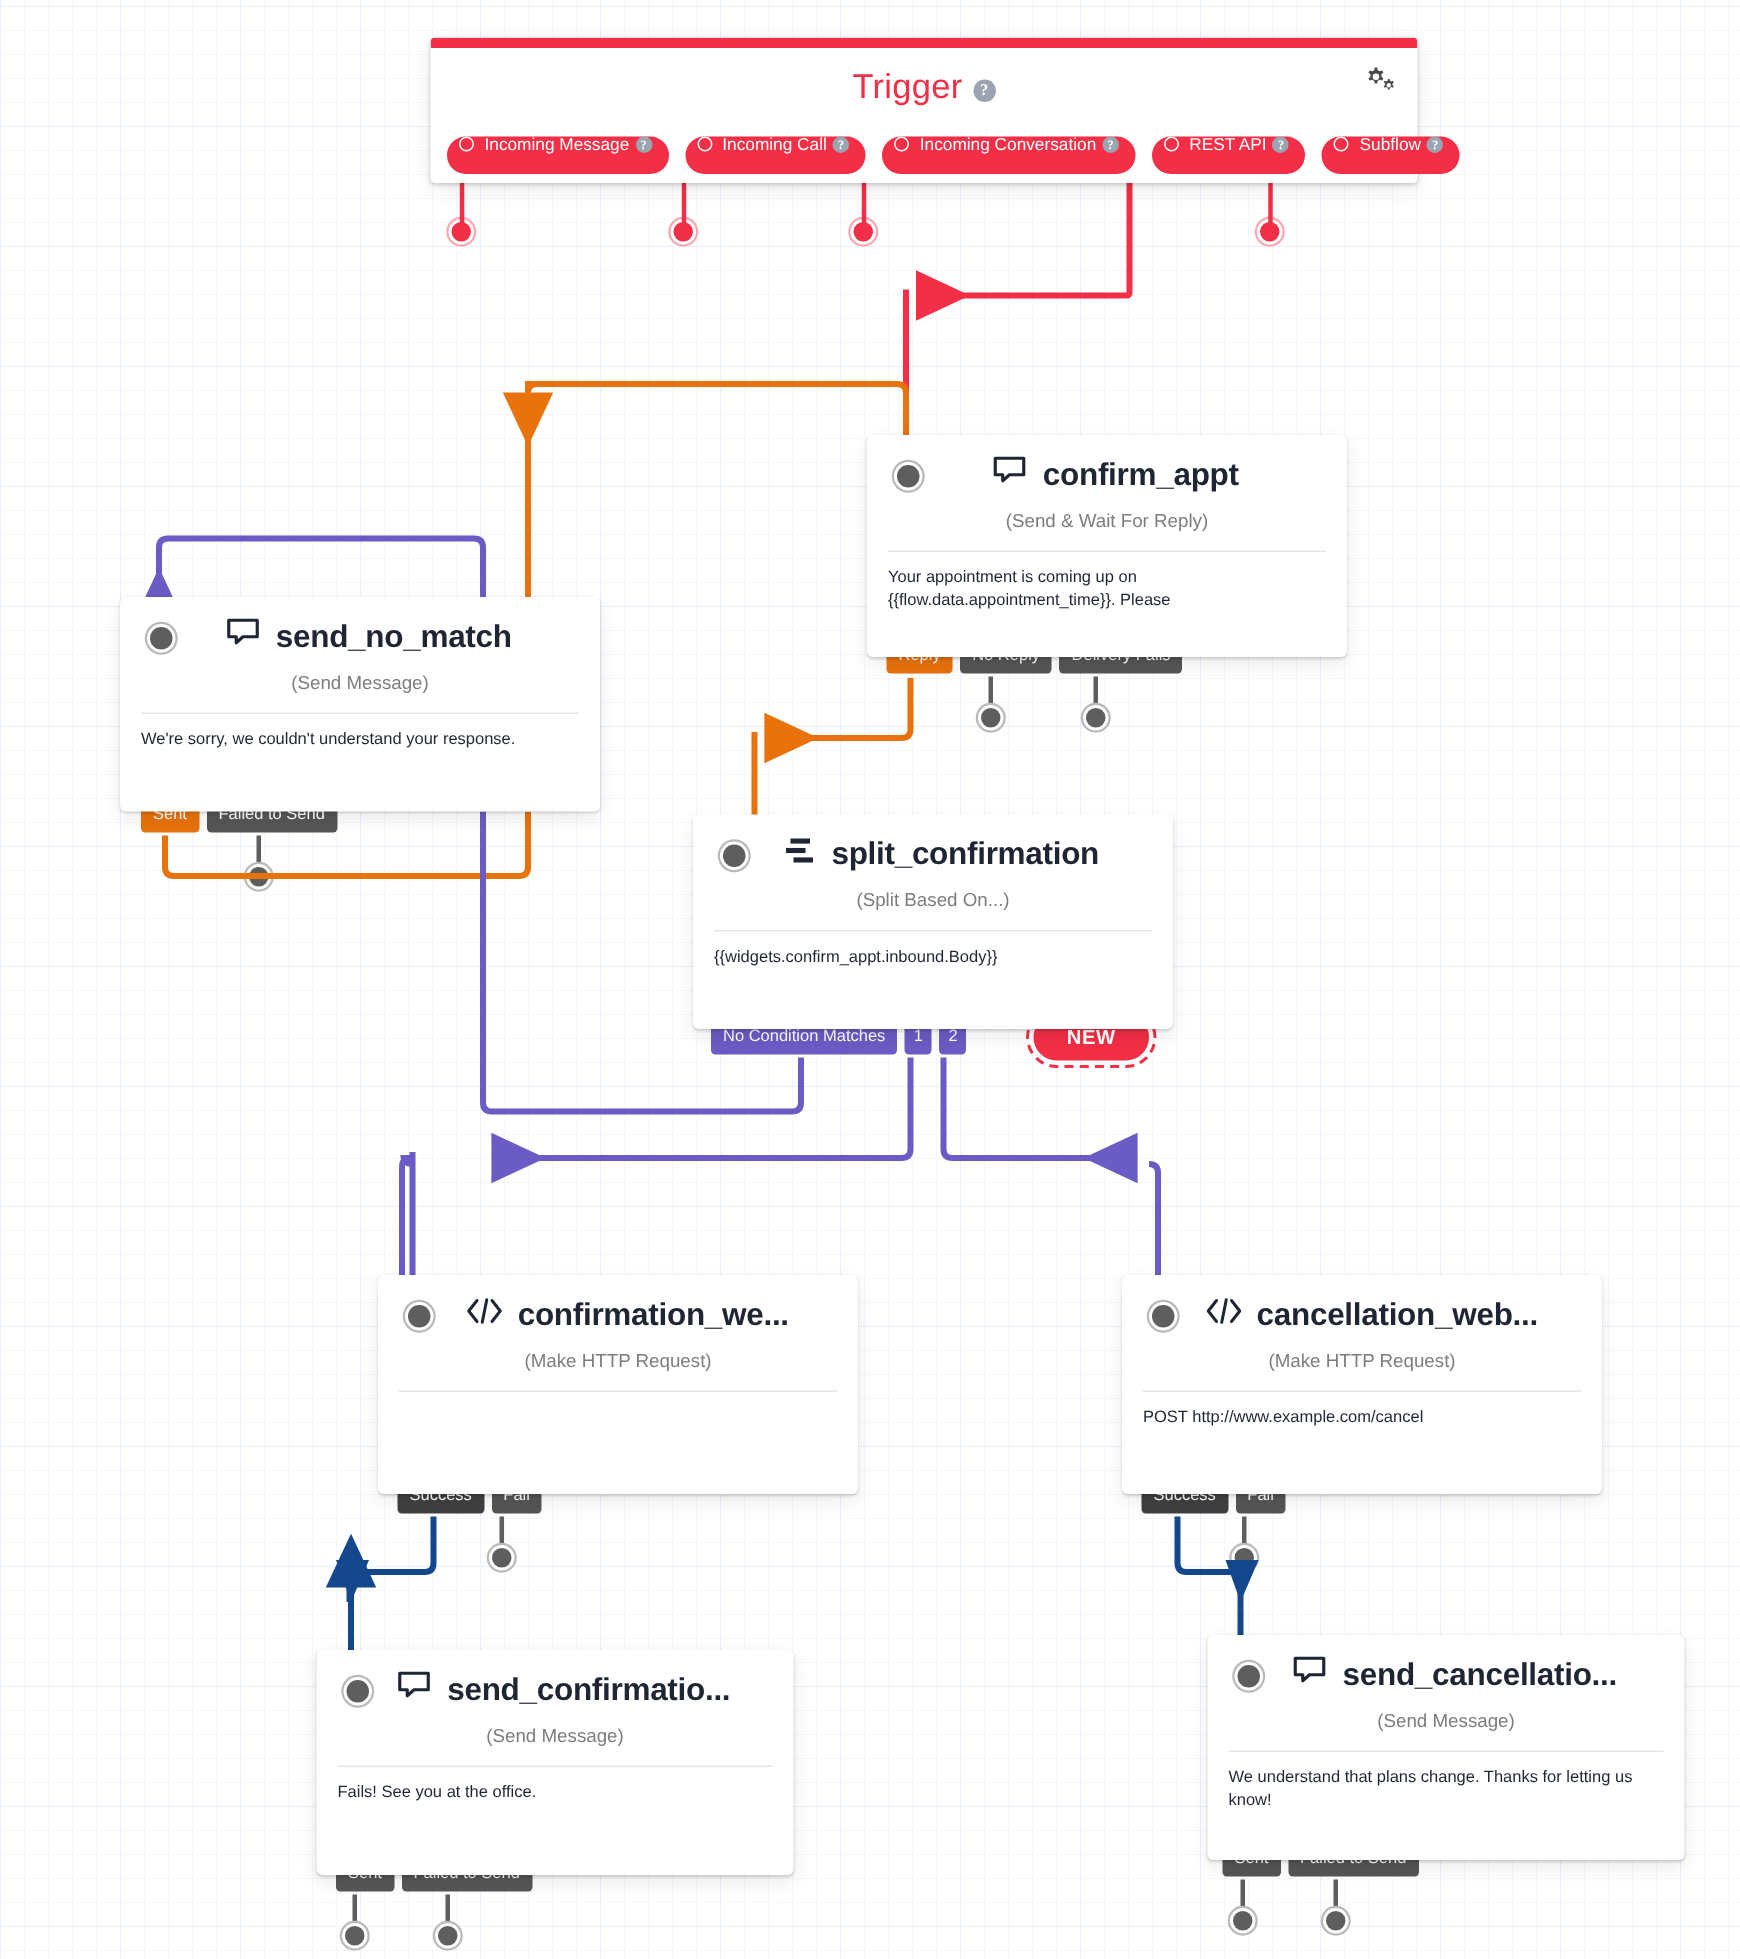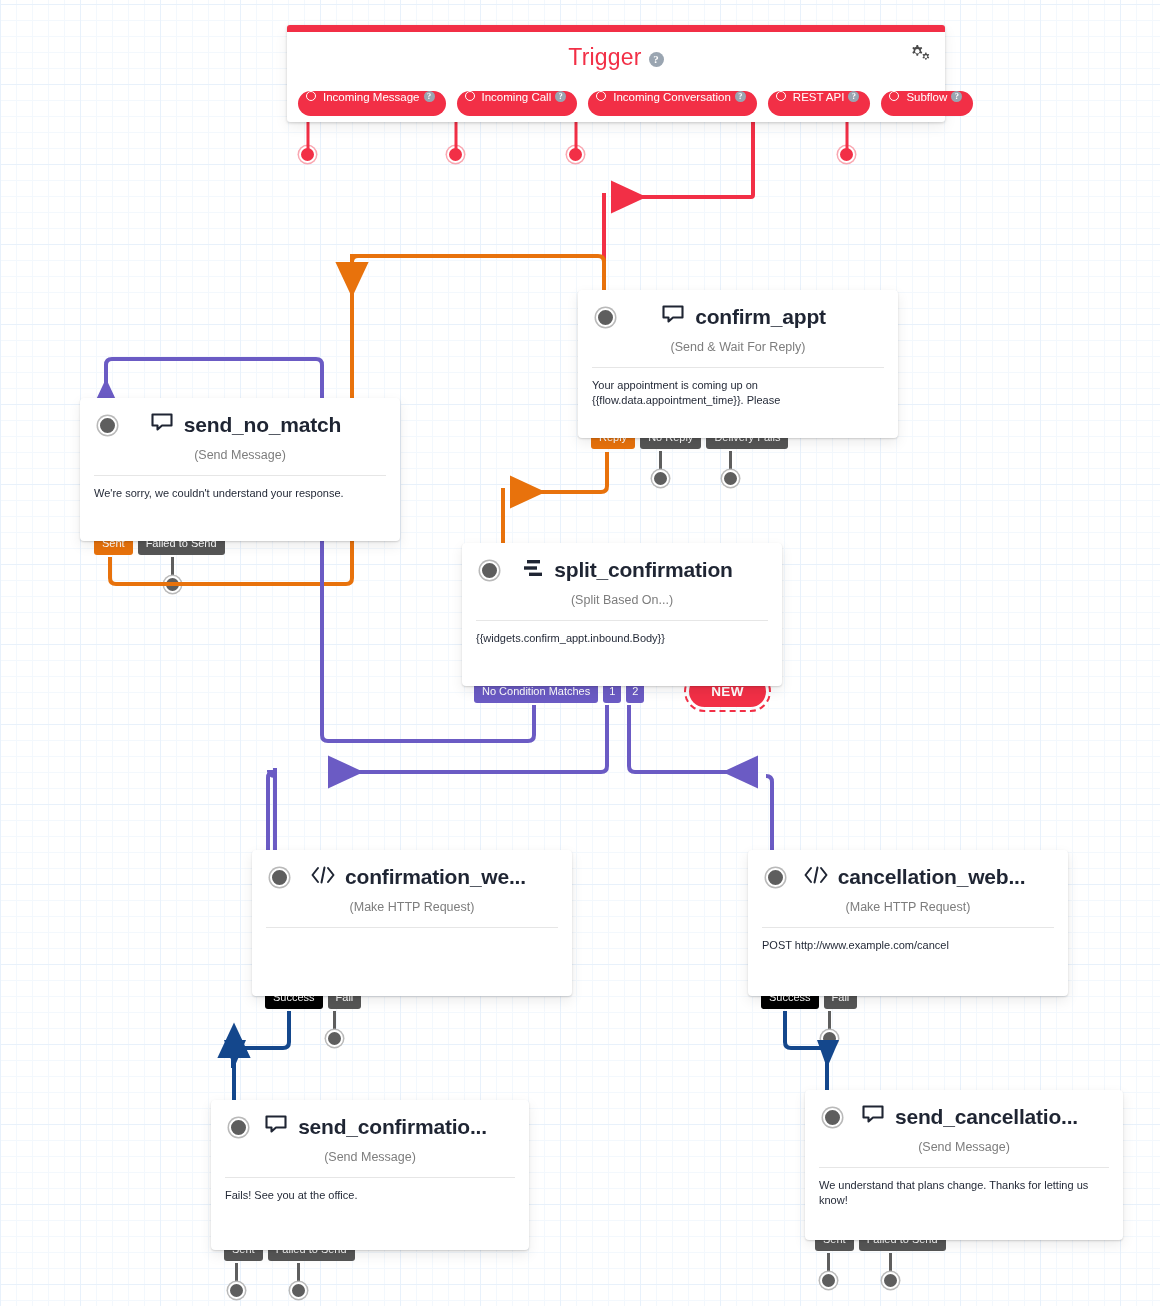--- a/index.html
+++ b/index.html
@@ -78,21 +78,21 @@
     padding:10px 14px 0 14px; font-size:11px; color:#1f2533; line-height:1.38;
   }
   .ports { position:absolute; display:flex; align-items:flex-start; gap:5px; }
   .port {
     color:#fff; font-size:11px; border-radius:3px; padding:5px 8px;
     white-space:nowrap; line-height:1.05;
   }
   .port.gray { background:#565656; }
   .port.orange { background:#e8720c; }
   .port.purple { background:#6b5bc4; }
-  .port.blue { background:#000000; }
+  .port.blue { background:#404040; }
   .port.narrow { padding:5px 6px; }
   .stub { position:absolute; width:3px; background:#5e5e5e; }
   .endpt {
     position:absolute; width:17px; height:17px; border-radius:50%;
     background:#5e5e5e; border:2.5px solid #fff; box-shadow:0 0 0 1.5px #b9b9b9;
   }
   .endpt.red { background:#f22f46; box-shadow:0 0 0 1.5px #f9a7b1; }
 
   .newbtn {
     position:absolute; background:#f22f46; color:#fff; border-radius:18px;

